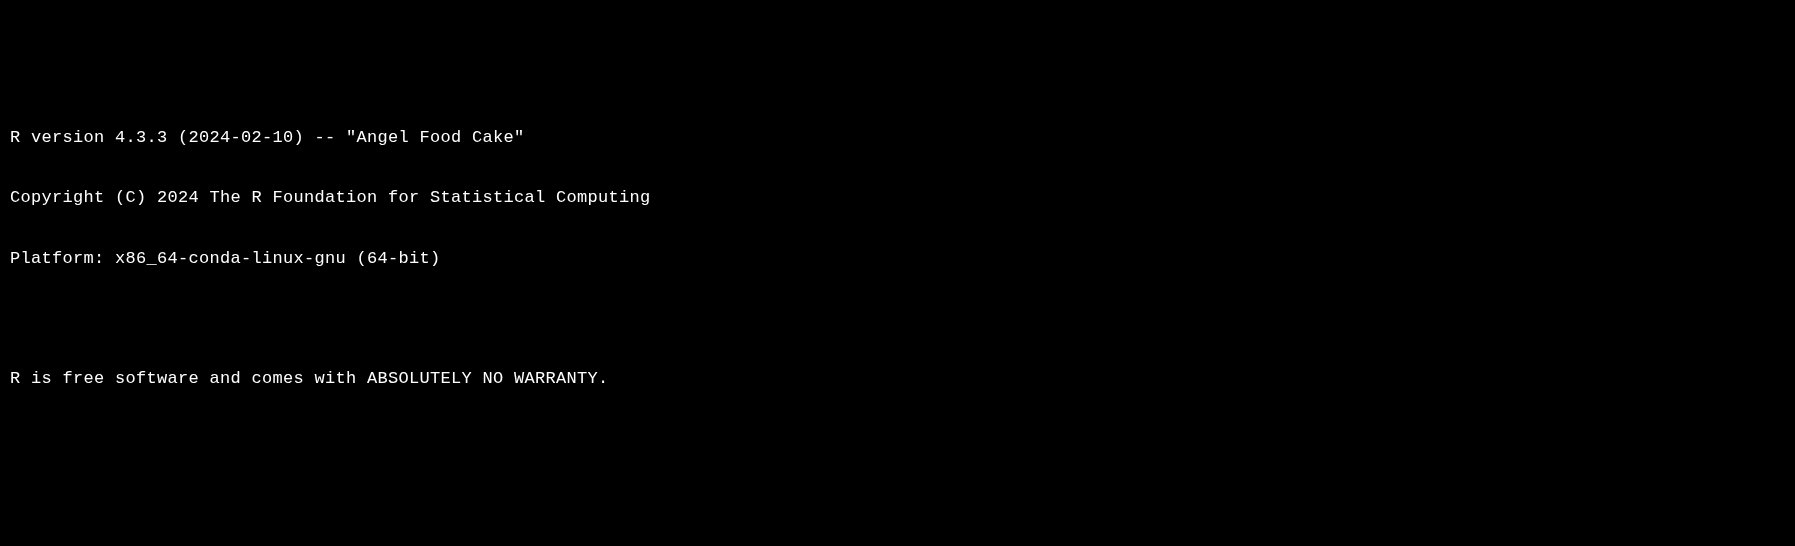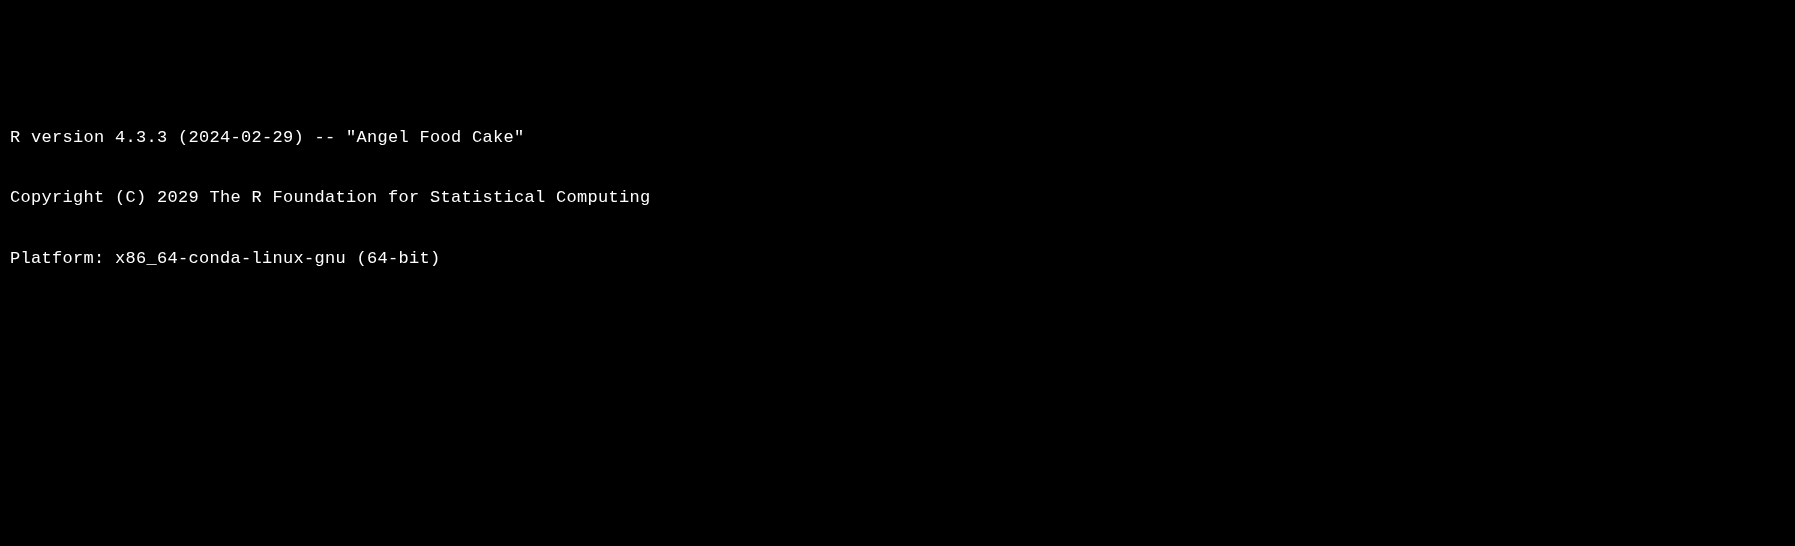--- a/index.html
+++ b/index.html
@@ -27,24 +27,25 @@
       display: block;
       min-height: 1.18em;
     }
   </style>
 </head>
 <body>
 
 
 
 <div class="terminal">
-  <span class="line">R version 4.3.3 (2024-02-29) -- "Angel Food Cake"</span>
-  <span class="line">Copyright (C) 2029 The R Foundation for Statistical Computing</span>
+  <span class="line">R version 4.3.3 (2024-02-10) -- "Angel Food Cake"</span>
+  <span class="line">Copyright (C) 2024 The R Foundation for Statistical Computing</span>
   <span class="line">Platform: x86_64-conda-linux-gnu (64-bit)</span>
   <span class="line"></span>
+  <span class="line">R is free software and comes with ABSOLUTELY NO WARRANTY.</span>
   
   
   
   
   
   
   
   
   
   

